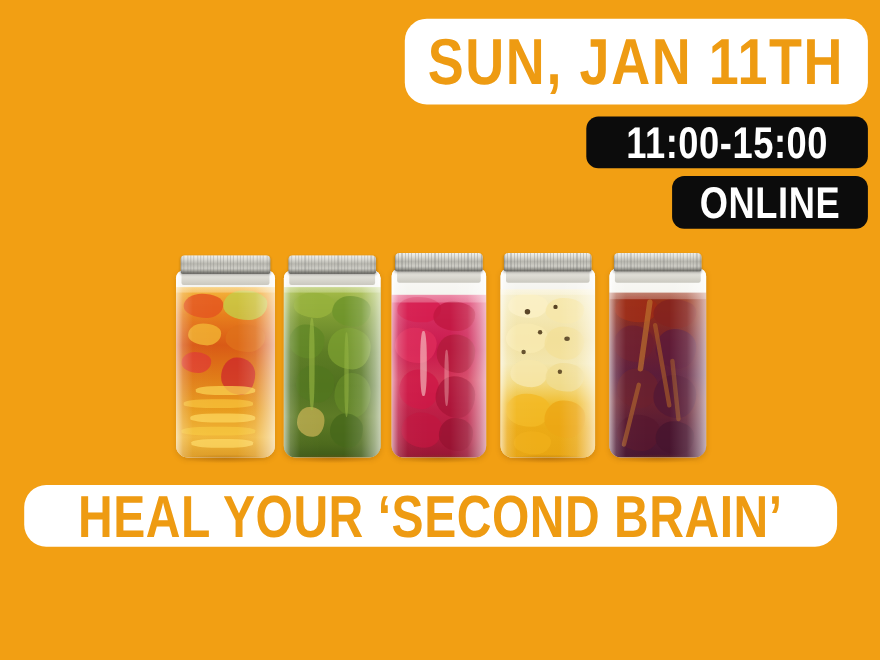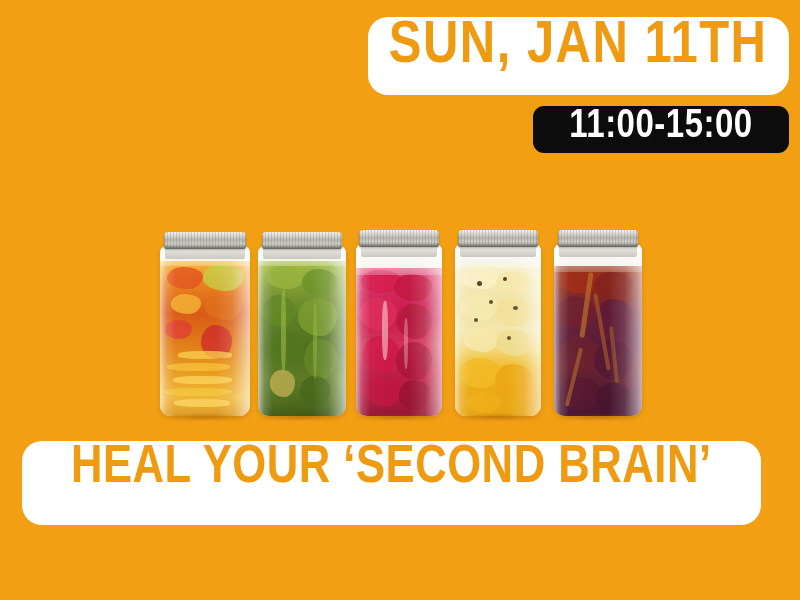--- a/index.html
+++ b/index.html
@@ -15,21 +15,21 @@
     overflow: hidden;
     background: #F29F13;
     font-family: "Liberation Sans", sans-serif;
     -webkit-font-smoothing: antialiased;
   }
 
   
   .pill {
     position: absolute;
     display: flex;
-    align-items: flex-start;
+    align-items: center;
     box-sizing: border-box;
   }
 
   
   #date-banner {
     left: 368px;
     top: 17px;
     width: 421px;
     height: 78px;
     background: #FFFFFF;
@@ -86,21 +86,21 @@
     transform: scaleY(1.22);
     white-space: nowrap;
     line-height: 1;
   }
 
   
   #headline-bar {
     left: 22px;
     top: 441px;
     width: 739px;
-    height: 84px;
+    height: 56px;
     background: #FFFFFF;
     border-radius: 20px;
     justify-content: center;
   }
   #headline-bar .txt {
     font-size: 45px;
     font-weight: 900;
     color: #EE9B12;
     letter-spacing: 0.5px;
     transform: scaleY(1.2) scaleX(0.97);
@@ -435,19 +435,22 @@
   </div>
 
   <div class="pill" id="date-banner">
     <span class="txt">SUN, JAN 11TH</span>
   </div>
 
   <div class="pill" id="time-badge">
     <span class="txt">11:00-15:00</span>
   </div>
 
+  <div class="pill" id="online-badge">
+    <span class="txt">ONLINE</span>
+  </div>
 
   <div class="pill" id="headline-bar">
     <span class="txt">HEAL YOUR ‘SECOND BRAIN’</span>
   </div>
 
 
 </div>
 
 </body></html>

